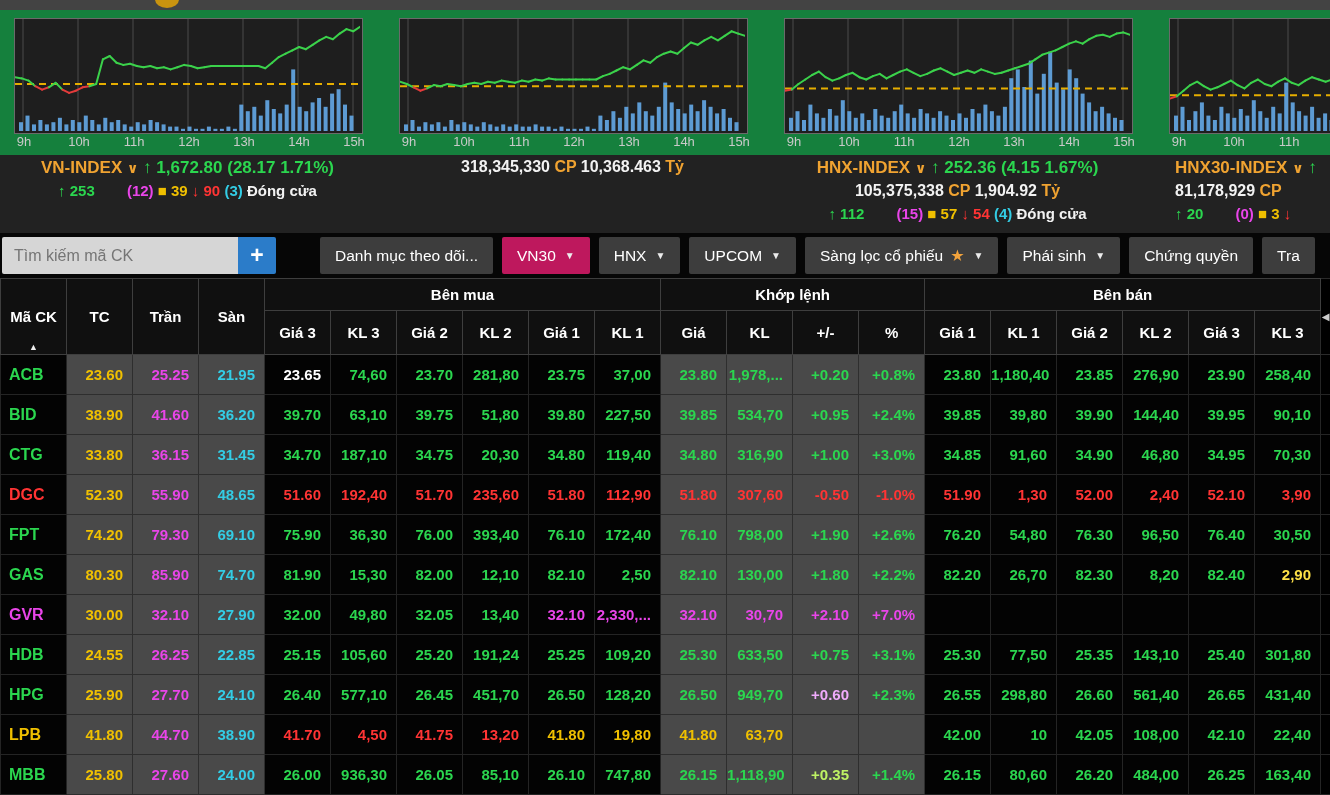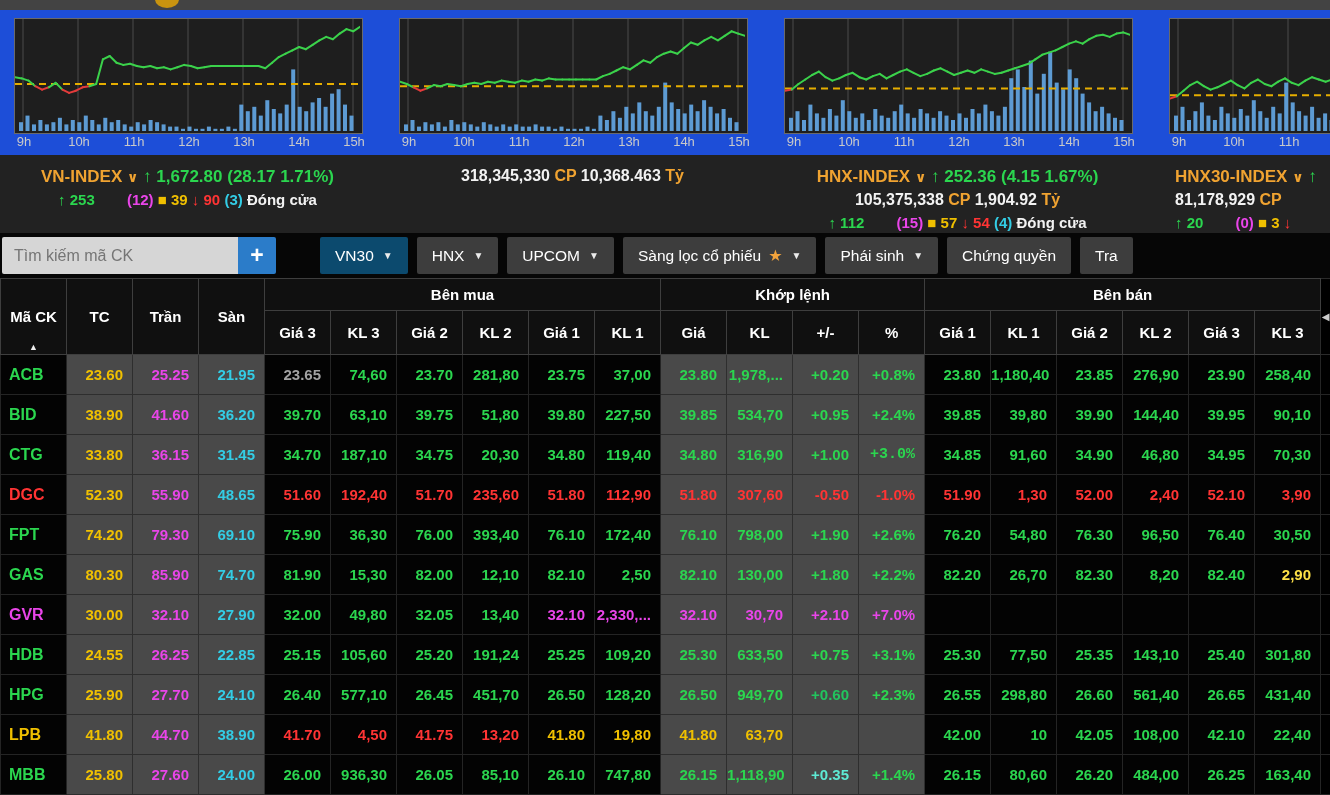--- a/index.html
+++ b/index.html
@@ -2,45 +2,45 @@
 <html><head>
 <meta charset="utf-8">
 <style>
   html,body{margin:0;padding:0;background:#000;}
   .app{position:relative;width:1330px;height:795px;overflow:hidden;background:#060606;
        font-family:"Liberation Sans","DejaVu Sans",sans-serif;}
   
   .topstrip{position:relative;height:10px;background:#434343;overflow:hidden;}
   .logo-frag{position:absolute;left:155px;top:-9px;width:24px;height:17px;border-radius:50%;background:#c8930f;}
   
-  .chartszone{position:relative;height:145px;background:#1d4ed8;overflow:hidden;padding-left:32px;}
+  .chartszone{position:relative;height:145px;background:#15803d;overflow:hidden;padding-left:32px;}
   .panel{position:absolute;top:8px;width:347px;height:114px;background:#1e1e1e;border:1px solid #6a6a6a;}
   .xlab{position:absolute;top:124px;color:#c9c9c9;font-size:13px;transform:translateX(-50%);font-weight:400;}
   
   .indiceszone{position:relative;height:78px;background:#222;overflow:hidden;font-weight:700;}
-  .idx{position:absolute;width:347px;text-align:center;top:10px;line-height:1.42;white-space:nowrap;}
+  .idx{position:absolute;width:347px;text-align:center;top:1px;line-height:1.42;white-space:nowrap;}
   .idx.leftal{text-align:left;padding-left:6px;}
   .idx .l1{font-size:17px;}
   .idx .l2{font-size:16px;}
   .idx .l3{font-size:15px;}
   .org{color:#f0a331;} .grn{color:#2bd64f;} .wht{color:#f2f2f2;}
   .mag{color:#e945e9;margin-left:28px;} .yel{color:#f0c000;} .red{color:#ff3434;} .cya{color:#33cde5;}
   .chev{font-size:14px;font-weight:700;}
   
   .toolbar{position:relative;height:45px;background:#060606;display:flex;align-items:center;overflow:hidden;}
   .search-wrap{display:flex;margin-left:2px;flex:0 0 auto;}
   .search-wrap input{width:212px;height:37px;background:#d6d6d6;border:none;outline:none;
       padding:0 12px;font-size:16px;color:#444;border-radius:2px 0 0 2px;
       font-family:"Liberation Sans","DejaVu Sans",sans-serif;}
   .add-btn{width:38px;height:37px;background:#2b7cc9;color:#fff;font-size:23px;border:none;
       border-radius:0 2px 2px 0;font-weight:700;line-height:1;cursor:pointer;}
   .tabs{display:flex;gap:9px;margin-left:44px;}
   .tab{height:37px;display:flex;align-items:center;padding:0 15px;background:#3d3d3d;color:#fff;
       font-size:15.5px;border-radius:2px;white-space:nowrap;cursor:pointer;flex:0 0 auto;}
-  .tab.active{background:#0c4a6e;}
+  .tab.active{background:#be185d;}
   .caret{font-size:10px;margin-left:9px;color:#ececec;}
   .star{color:#f2a33c;margin-left:7px;font-size:16px;}
   
   table{border-collapse:collapse;table-layout:fixed;width:1330px;}
   thead th{background:#101010;color:#fff;border:1px solid #3e3e3e;font-size:15px;font-weight:700;padding:0;}
   thead tr.gr{height:32px;} thead tr.sr{height:44px;}
   th.mack{position:relative;}
   th.mack .sort{position:absolute;bottom:2px;left:50%;transform:translateX(-50%);font-size:9px;color:#eee;}
   th.scrollcol{background:#000;border-color:#2a2a2a;color:#ccc;font-size:10px;}
   tbody td{height:39px;font-size:15px;font-weight:700;text-align:right;padding:0 9px 0 0;
@@ -555,20 +555,23 @@
         <div class="l3"><span class="grn">↑ 20</span> <span class="mag">(0)</span> <span class="yel">■ 3</span> <span class="red">↓</span></div>
       </div>
     </div>
 
   <div class="toolbar">
     <div class="search-wrap">
       <input placeholder="Tìm kiếm mã CK" style="">
       <button class="add-btn">+</button>
     </div>
     <div class="tabs" id="tabsWrap">
+        <div class="tab">
+          <span>Danh mục theo dõi...</span>
+        </div>
         <div class="tab active">
           <span>VN30</span>
           <span class="caret">▼</span>
         </div>
         <div class="tab">
           <span>HNX</span>
           <span class="caret">▼</span>
         </div>
         <div class="tab">
           <span>UPCOM</span>
@@ -648,21 +651,21 @@
           <th>Giá 3</th>
           <th>KL 3</th>
         </tr>
     </thead>
     <tbody id="boardBody">
         <tr>
           <td class="code" style="color: rgb(43, 214, 79);">ACB</td>
           <td class="grey" style="color: rgb(240, 192, 0);">23.60</td>
           <td class="grey" style="color: rgb(233, 69, 233);">25.25</td>
           <td class="grey" style="color: rgb(51, 205, 229);">21.95</td>
-          <td style="color: #a3a3a3;">23.65</td>
+          <td style="color: #ffffff;">23.65</td>
           <td style="color: rgb(43, 214, 79);">74,60</td>
           <td style="color: rgb(43, 214, 79);">23.70</td>
           <td style="color: rgb(43, 214, 79);">281,80</td>
           <td style="color: rgb(43, 214, 79);">23.75</td>
           <td style="color: rgb(43, 214, 79);">37,00</td>
           <td class="grey" style="color: rgb(43, 214, 79);">23.80</td>
           <td class="grey" style="color: rgb(43, 214, 79);">1,978,...</td>
           <td class="grey" style="color: rgb(43, 214, 79);">+0.20</td>
           <td class="grey" style="color: rgb(43, 214, 79);">+0.8%</td>
           <td style="color: rgb(43, 214, 79);">23.80</td>
@@ -703,21 +706,21 @@
           <td class="grey" style="color: rgb(51, 205, 229);">31.45</td>
           <td style="color: rgb(43, 214, 79);">34.70</td>
           <td style="color: rgb(43, 214, 79);">187,10</td>
           <td style="color: rgb(43, 214, 79);">34.75</td>
           <td style="color: rgb(43, 214, 79);">20,30</td>
           <td style="color: rgb(43, 214, 79);">34.80</td>
           <td style="color: rgb(43, 214, 79);">119,40</td>
           <td class="grey" style="color: rgb(43, 214, 79);">34.80</td>
           <td class="grey" style="color: rgb(43, 214, 79);">316,90</td>
           <td class="grey" style="color: rgb(43, 214, 79);">+1.00</td>
-          <td class="grey" style="color: rgb(43, 214, 79); font-family: Liberation Mono, monospace;">+3.0%</td>
+          <td class="grey" style="color: rgb(43, 214, 79);">+3.0%</td>
           <td style="color: rgb(43, 214, 79);">34.85</td>
           <td style="color: rgb(43, 214, 79);">91,60</td>
           <td style="color: rgb(43, 214, 79);">34.90</td>
           <td style="color: rgb(43, 214, 79);">46,80</td>
           <td style="color: rgb(43, 214, 79);">34.95</td>
           <td style="color: rgb(43, 214, 79);">70,30</td>
           <td class="endcol"></td>
         </tr>
         <tr>
           <td class="code" style="color: rgb(255, 52, 52);">DGC</td>
@@ -840,21 +843,21 @@
           <td class="grey" style="color: rgb(233, 69, 233);">27.70</td>
           <td class="grey" style="color: rgb(51, 205, 229);">24.10</td>
           <td style="color: rgb(43, 214, 79);">26.40</td>
           <td style="color: rgb(43, 214, 79);">577,10</td>
           <td style="color: rgb(43, 214, 79);">26.45</td>
           <td style="color: rgb(43, 214, 79);">451,70</td>
           <td style="color: rgb(43, 214, 79);">26.50</td>
           <td style="color: rgb(43, 214, 79);">128,20</td>
           <td class="grey" style="color: rgb(43, 214, 79);">26.50</td>
           <td class="grey" style="color: rgb(43, 214, 79);">949,70</td>
-          <td class="grey" style="color: #22c55e; padding-left: 8px;">+0.60</td>
+          <td class="grey" style="color: #f0abfc; padding-left: 8px;">+0.60</td>
           <td class="grey" style="color: rgb(43, 214, 79);">+2.3%</td>
           <td style="color: rgb(43, 214, 79);">26.55</td>
           <td style="color: rgb(43, 214, 79);">298,80</td>
           <td style="color: rgb(43, 214, 79);">26.60</td>
           <td style="color: rgb(43, 214, 79);">561,40</td>
           <td style="color: rgb(43, 214, 79);">26.65</td>
           <td style="color: rgb(43, 214, 79);">431,40</td>
           <td class="endcol"></td>
         </tr>
         <tr>
@@ -886,21 +889,21 @@
           <td class="grey" style="color: rgb(233, 69, 233);">27.60</td>
           <td class="grey" style="color: rgb(51, 205, 229);">24.00</td>
           <td style="color: rgb(43, 214, 79);">26.00</td>
           <td style="color: rgb(43, 214, 79);">936,30</td>
           <td style="color: rgb(43, 214, 79);">26.05</td>
           <td style="color: rgb(43, 214, 79);">85,10</td>
           <td style="color: rgb(43, 214, 79);">26.10</td>
           <td style="color: rgb(43, 214, 79);">747,80</td>
           <td class="grey" style="color: rgb(43, 214, 79);">26.15</td>
           <td class="grey" style="color: rgb(43, 214, 79);">1,118,90</td>
-          <td class="grey" style="color: #5eead4;">+0.35</td>
+          <td class="grey" style="color: #bef264;">+0.35</td>
           <td class="grey" style="color: rgb(43, 214, 79);">+1.4%</td>
           <td style="color: rgb(43, 214, 79);">26.15</td>
           <td style="color: rgb(43, 214, 79);">80,60</td>
           <td style="color: rgb(43, 214, 79);">26.20</td>
           <td style="color: rgb(43, 214, 79);">484,00</td>
           <td style="color: rgb(43, 214, 79);">26.25</td>
           <td style="color: rgb(43, 214, 79);">163,40</td>
           <td class="endcol"></td>
         </tr>
       </tbody>

